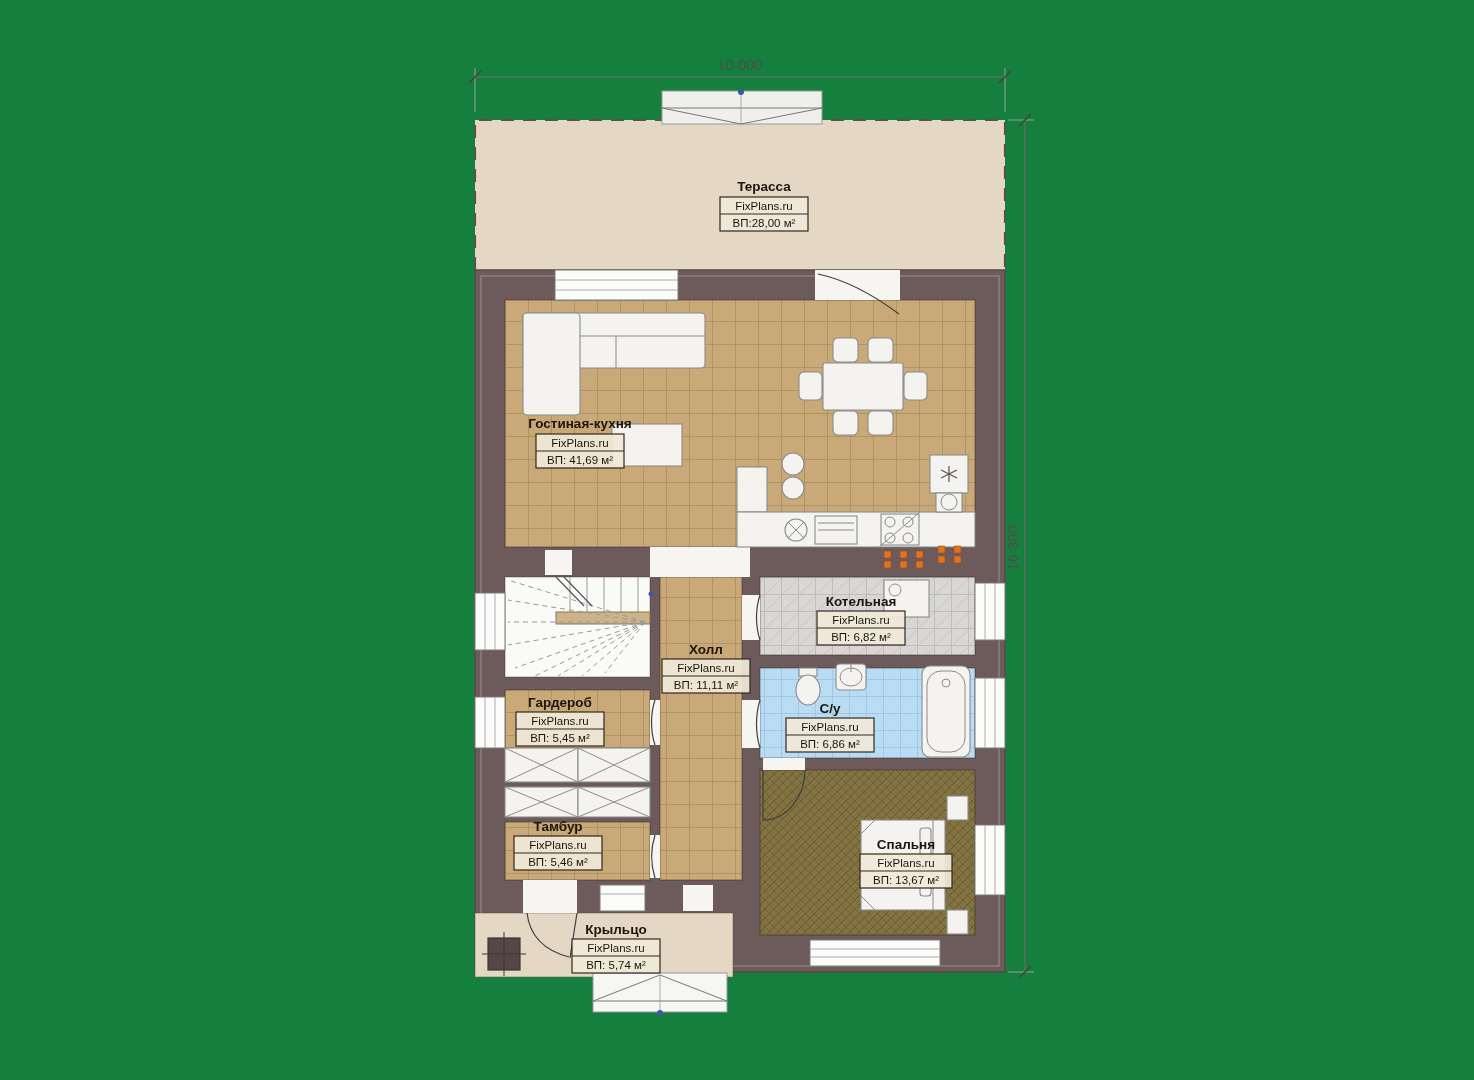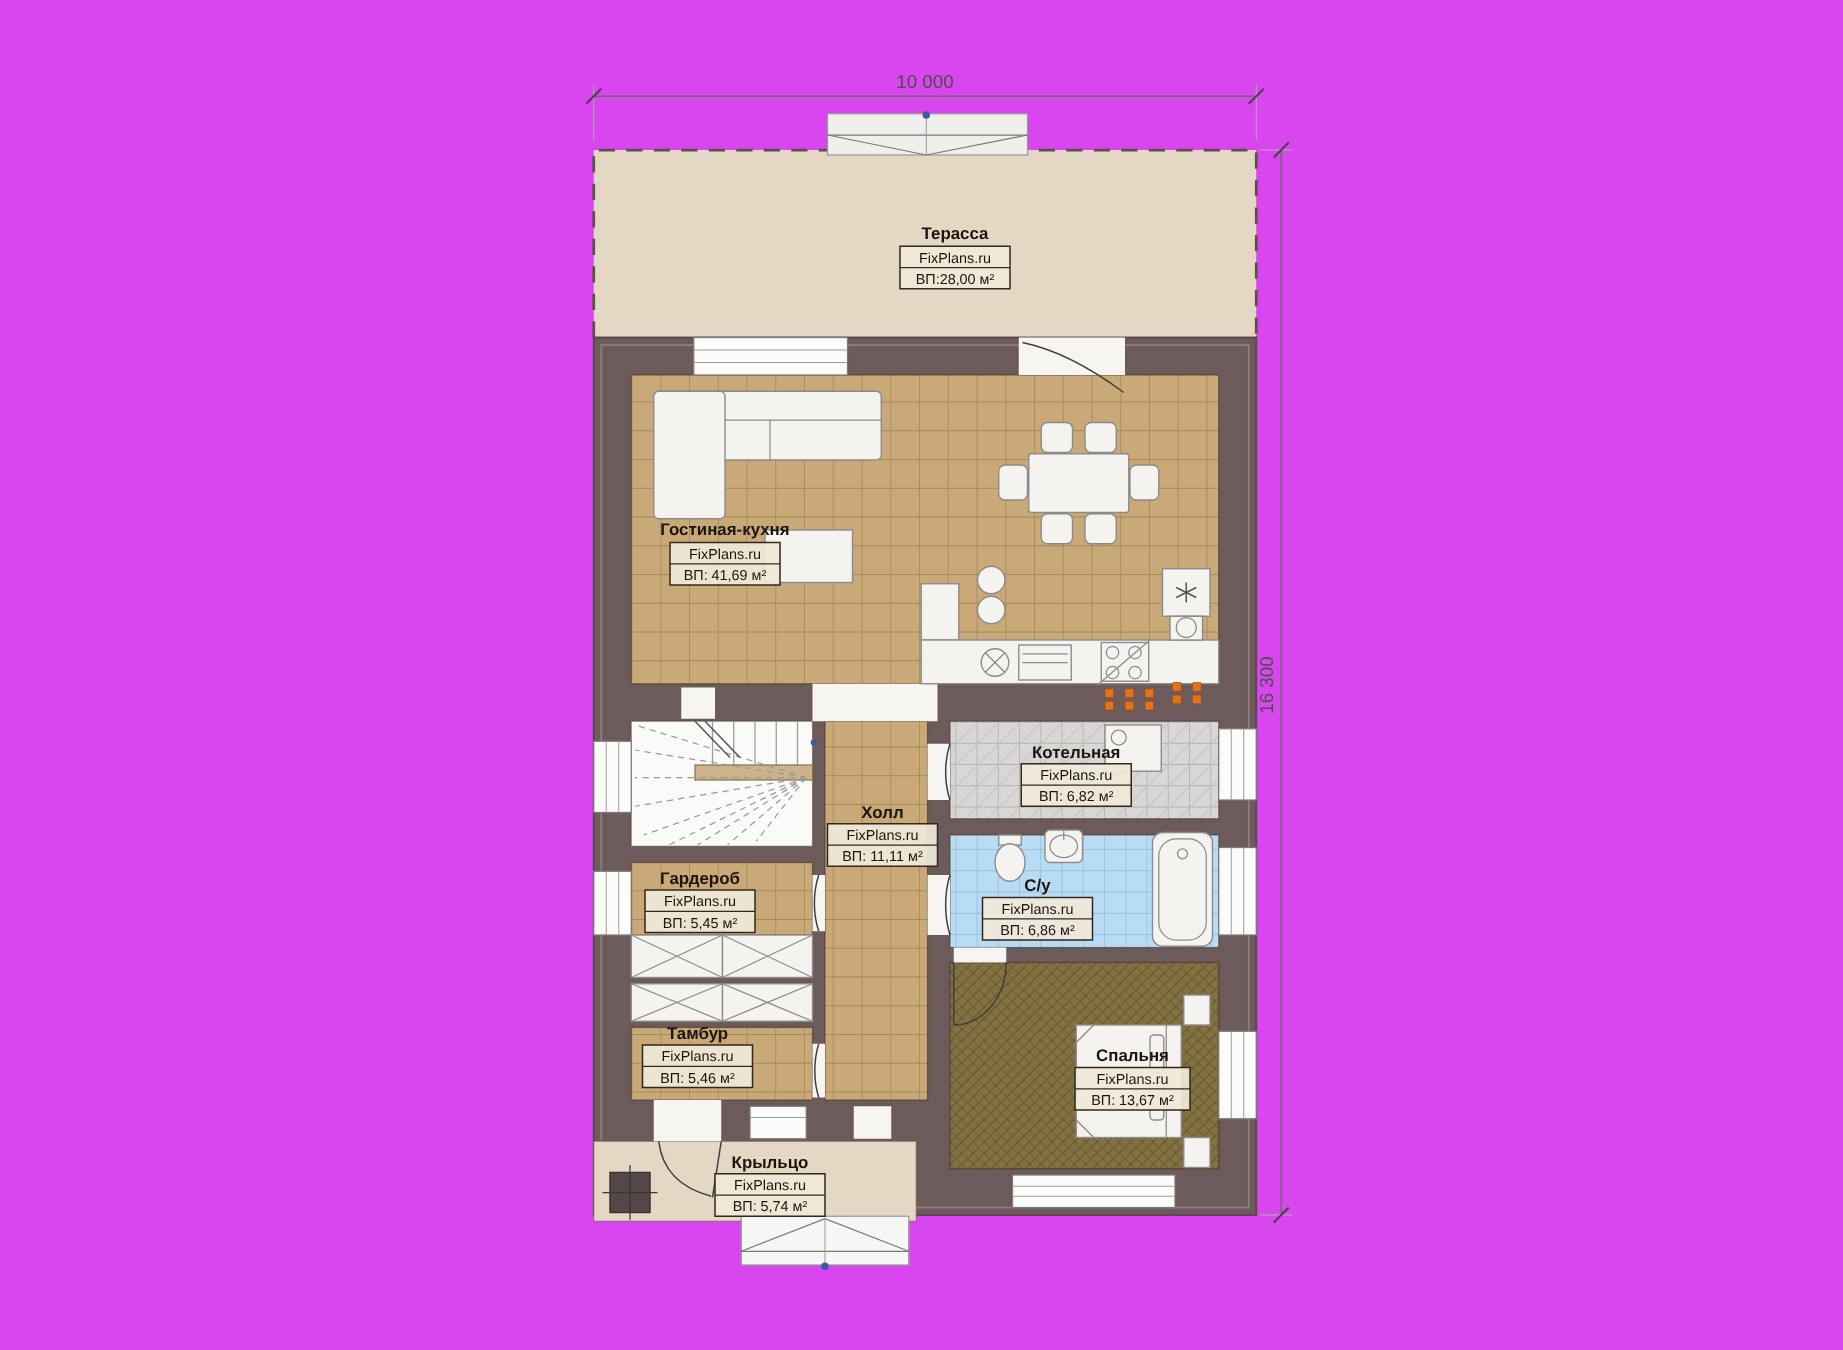--- a/index.html
+++ b/index.html
@@ -4,21 +4,21 @@
 <style>
   :root{
     --wall:#6d5a5a;
     --terrace:#e4d7c3;
     --furn:#f4f3ef;
     --furn-stroke:#8b8b8b;
     --dim:#4d4d4d;
     --orange:#e0731d;
   }
   html,body{margin:0;padding:0;background:#ffffff;}
-  .page{position:relative;width:1474px;height:1080px;background:#d946ef;overflow:hidden;
+  .page{position:relative;width:1474px;height:1080px;background:#15803d;overflow:hidden;
         font-family:"Liberation Sans",sans-serif;}
   svg{position:absolute;left:0;top:0;}
   .lbl-name{font-family:"Liberation Sans",sans-serif;font-size:13.5px;font-weight:bold;fill:#1c150e;}
   .lbl-row{font-family:"Liberation Sans",sans-serif;font-size:11.5px;fill:#1c150e;}
   .lbl-box{fill:rgba(240,233,217,0.92);stroke:#32291c;stroke-width:1.2;}
   .lbl-div{stroke:#32291c;stroke-width:1;}
   .dim-text{font-family:"Liberation Sans",sans-serif;font-size:15px;fill:var(--dim);}
   .dim-line{stroke:#6b6b6b;stroke-width:1.2;}
   .dim-ext{stroke:#b0b0b0;stroke-width:0.8;}
   .dim-tick{stroke:#444;stroke-width:1.6;}

